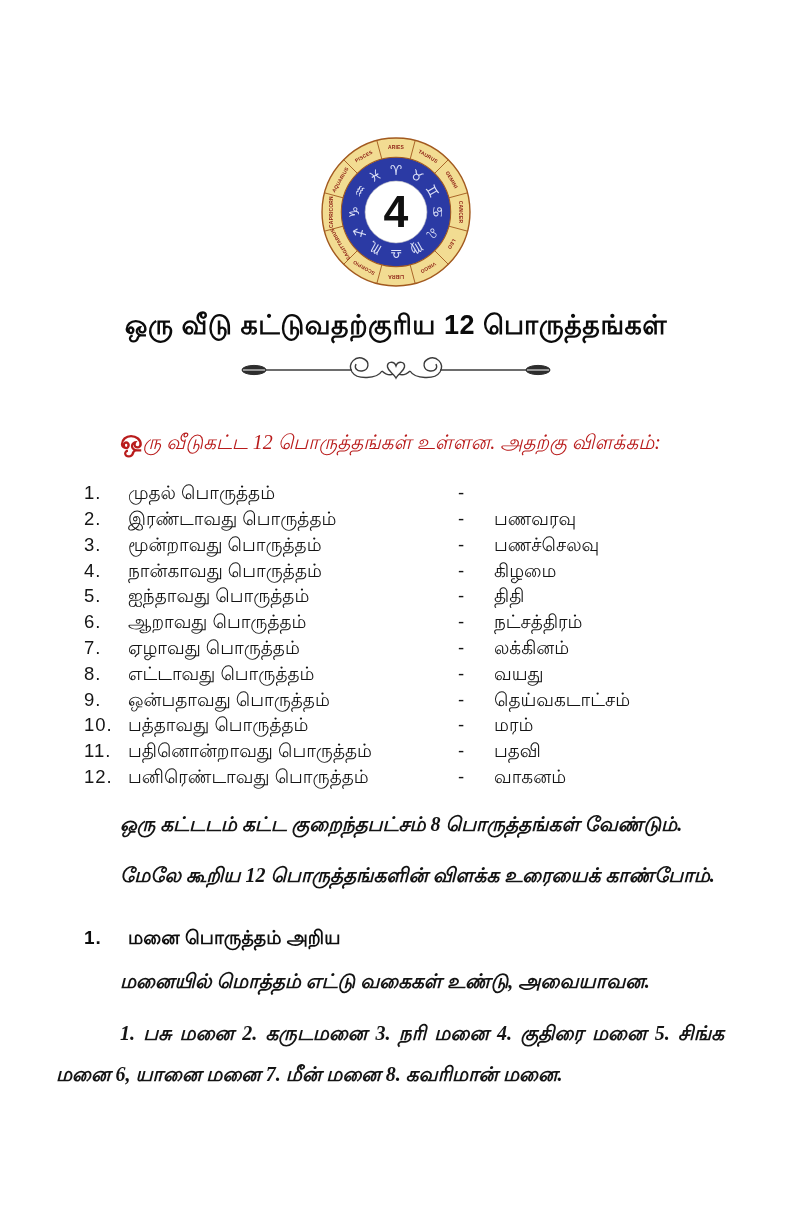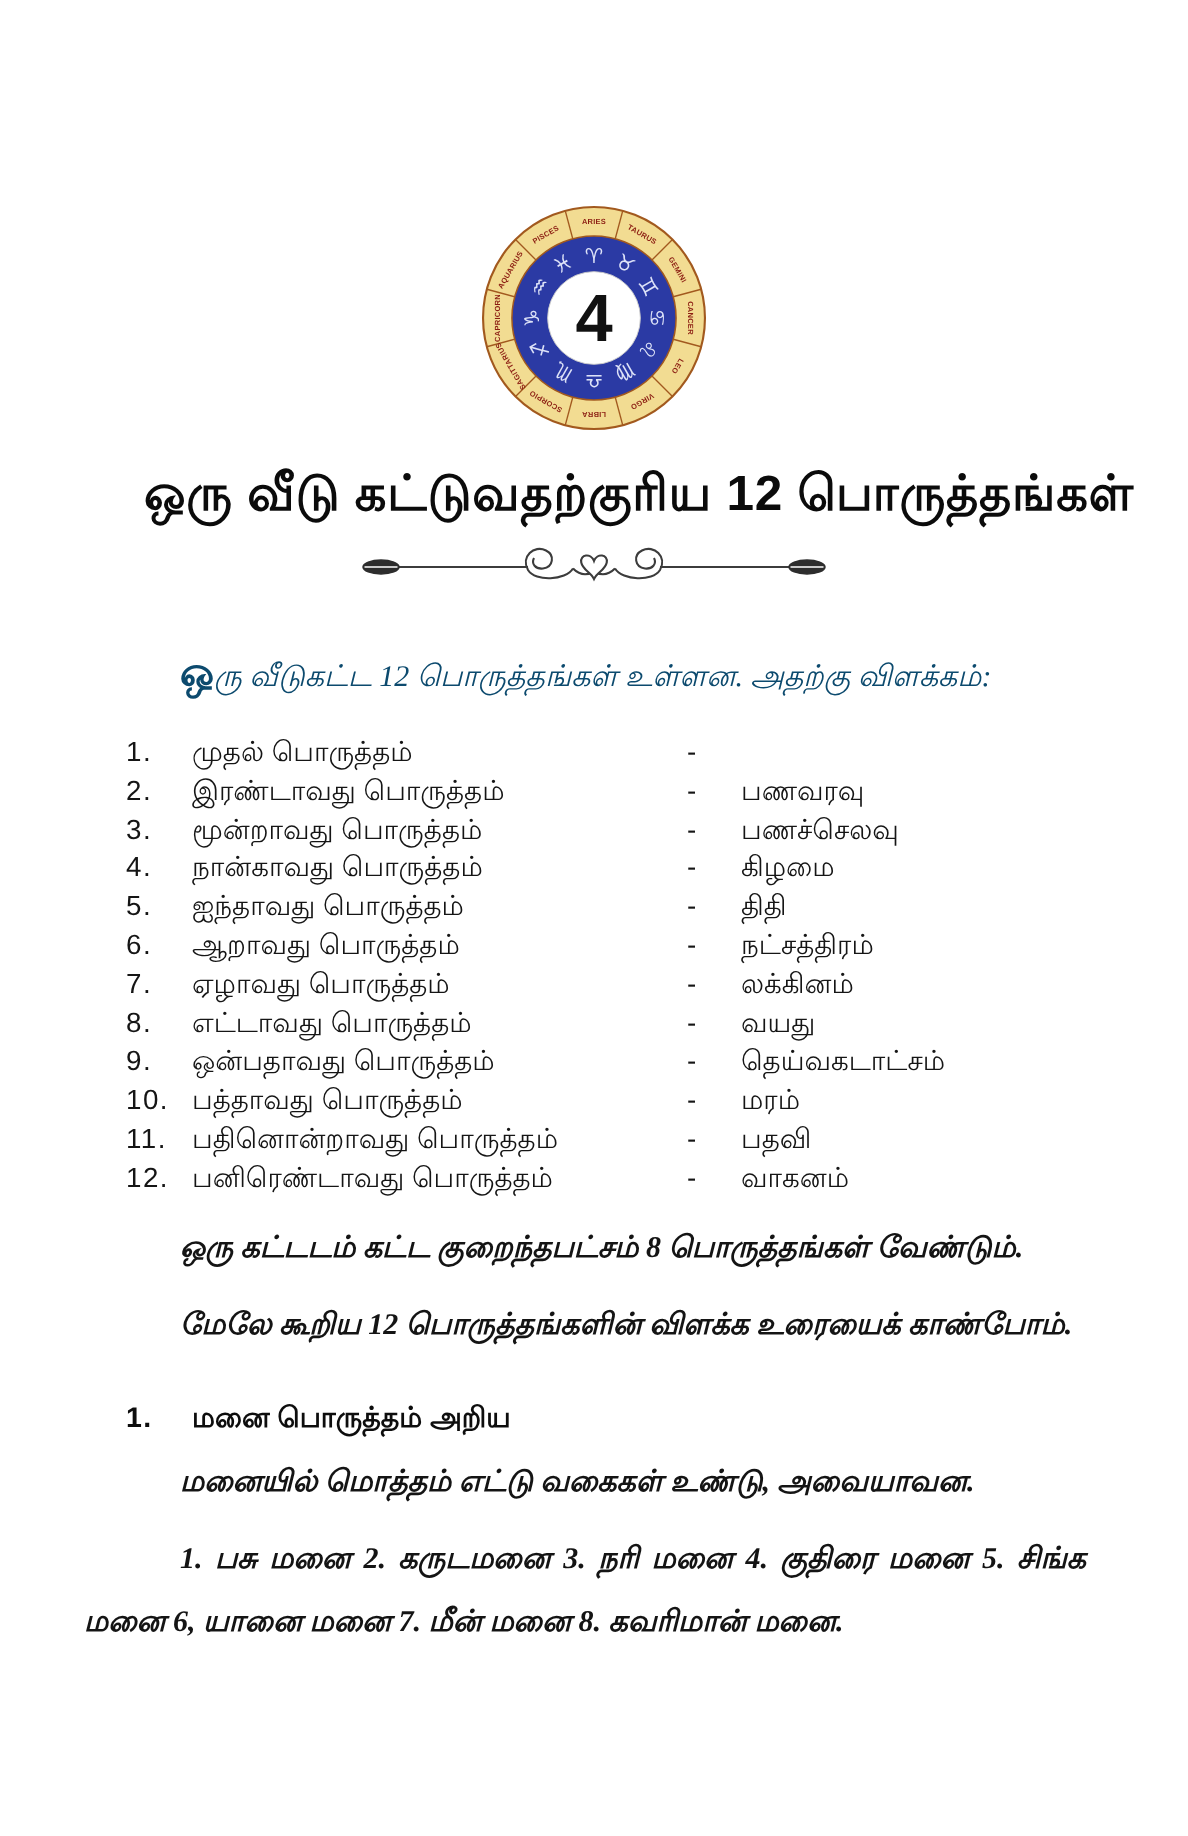--- a/index.html
+++ b/index.html
@@ -13,39 +13,39 @@
   }
   
   .wheel-wrap{
     width:152px;height:152px;
     margin:136px auto 0 auto;
   }
   .wheel-wrap svg{display:block;width:152px;height:152px;}
   
   .chapter-title{
     margin:20px 36px 0 36px;
-    text-align:right;
+    text-align:center;
     font-family:"Liberation Sans",sans-serif;
-    font-size:33px;
+    font-size:27px;
     font-weight:800;
     letter-spacing:0.5px;
     color:#0b0b0b;
     line-height:1.3;
   }
   
   .divider{display:block;margin:8px auto 0 auto;}
   
   .intro{
     margin:30px 70px 0 56px;
     font-family:"Liberation Serif",serif;
     font-style:italic;
     font-size:20px;
     line-height:1.6;
     text-indent:64px;
-    color:#0c4a6e;
+    color:#b91c1c;
   }
   .intro .lead{
     font-weight:bold;
     font-size:27px;
     font-style:normal;
     letter-spacing:0;
   }
   
   .porutham-list{
     margin:18px 64px 0 84px;

